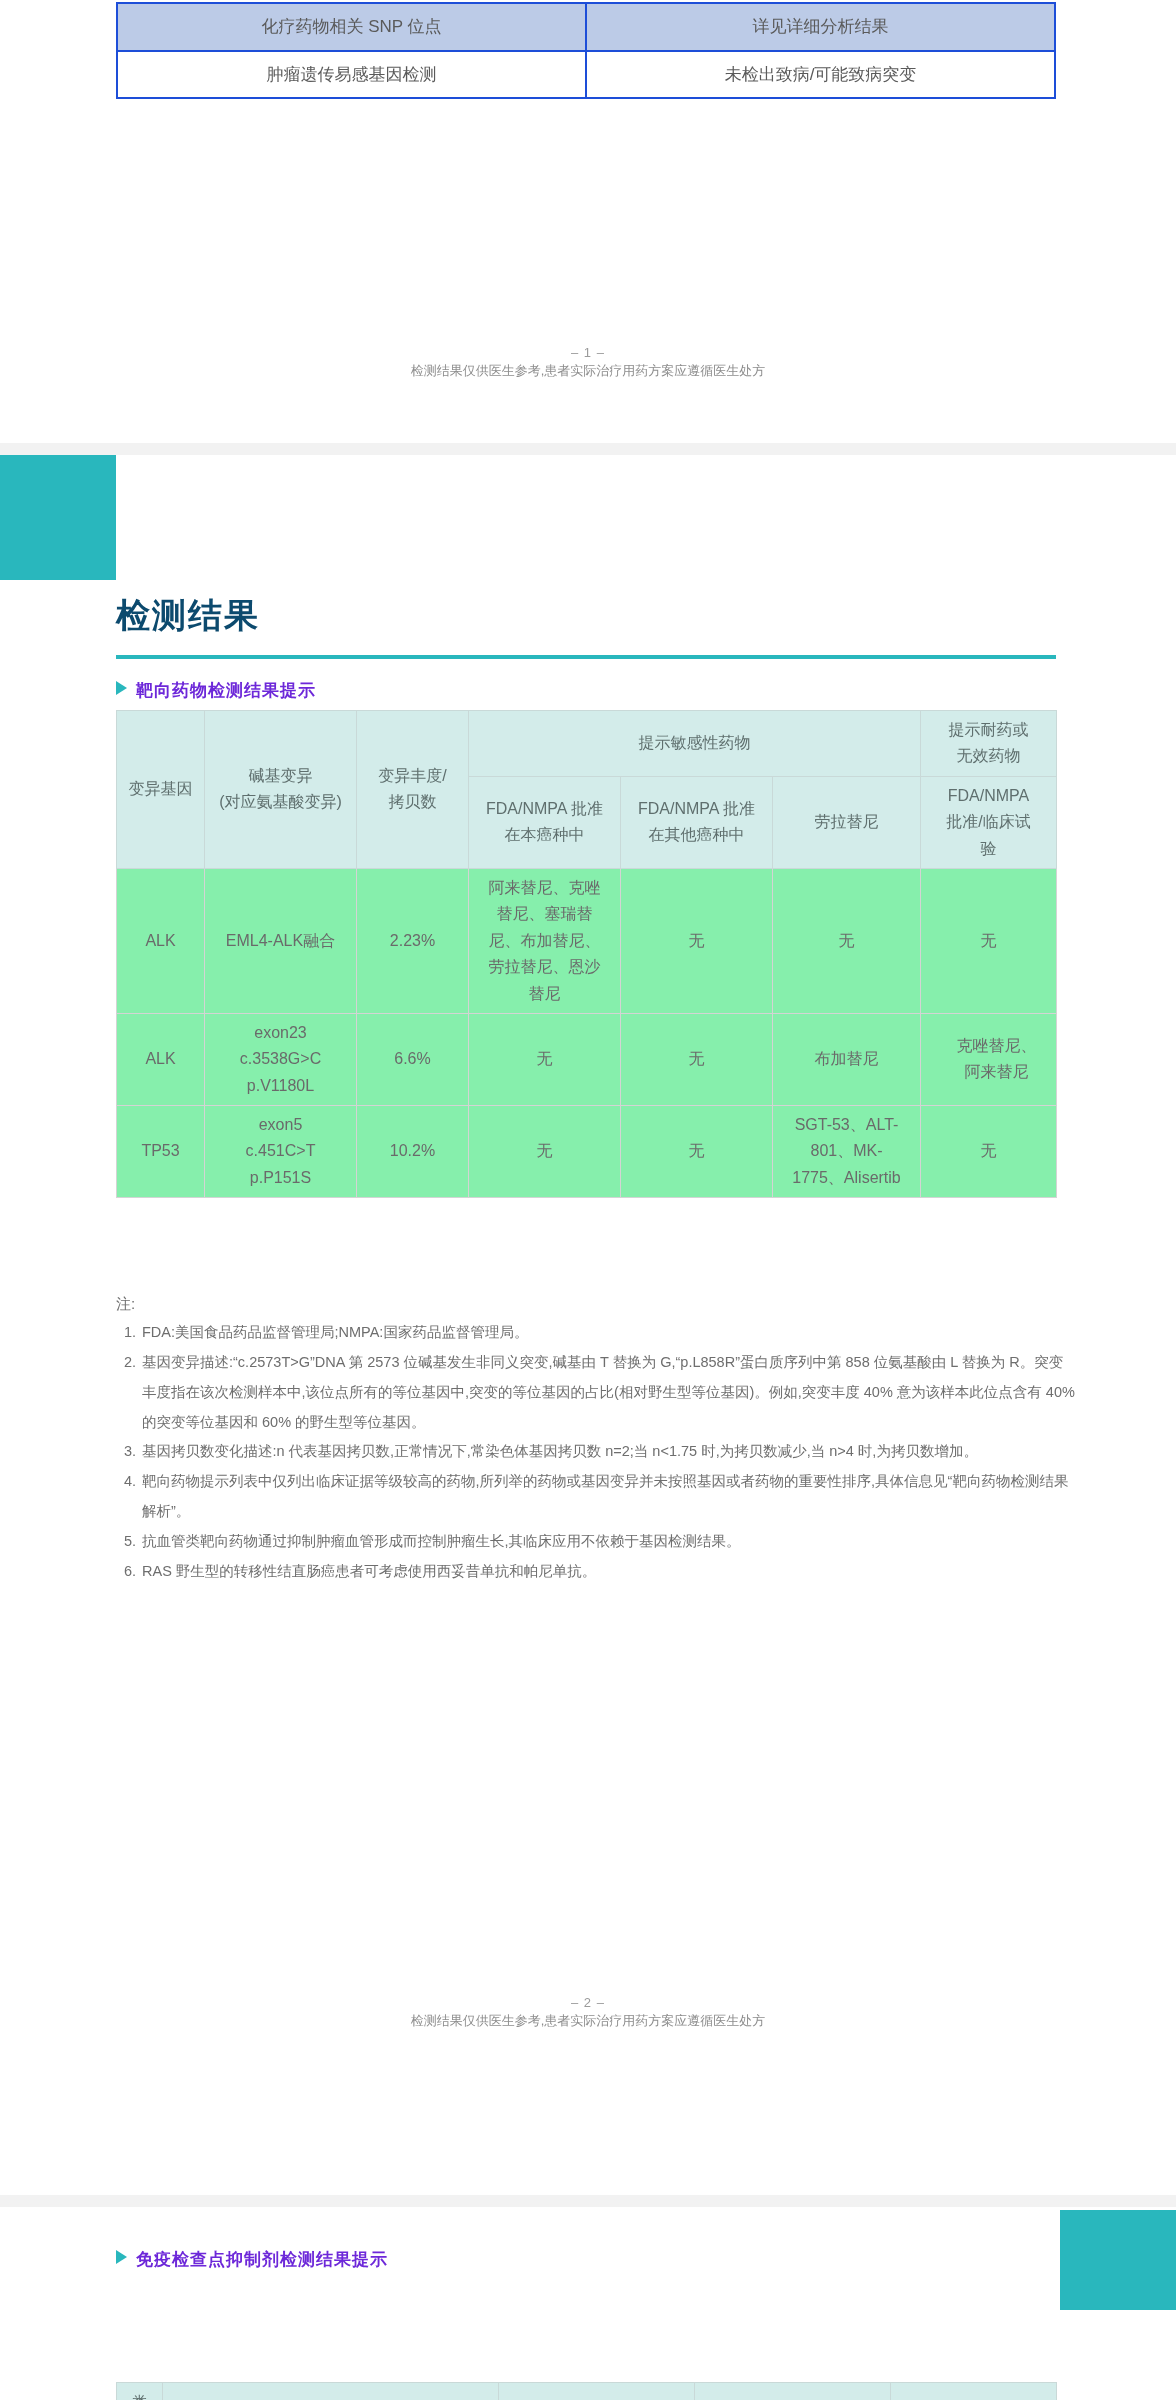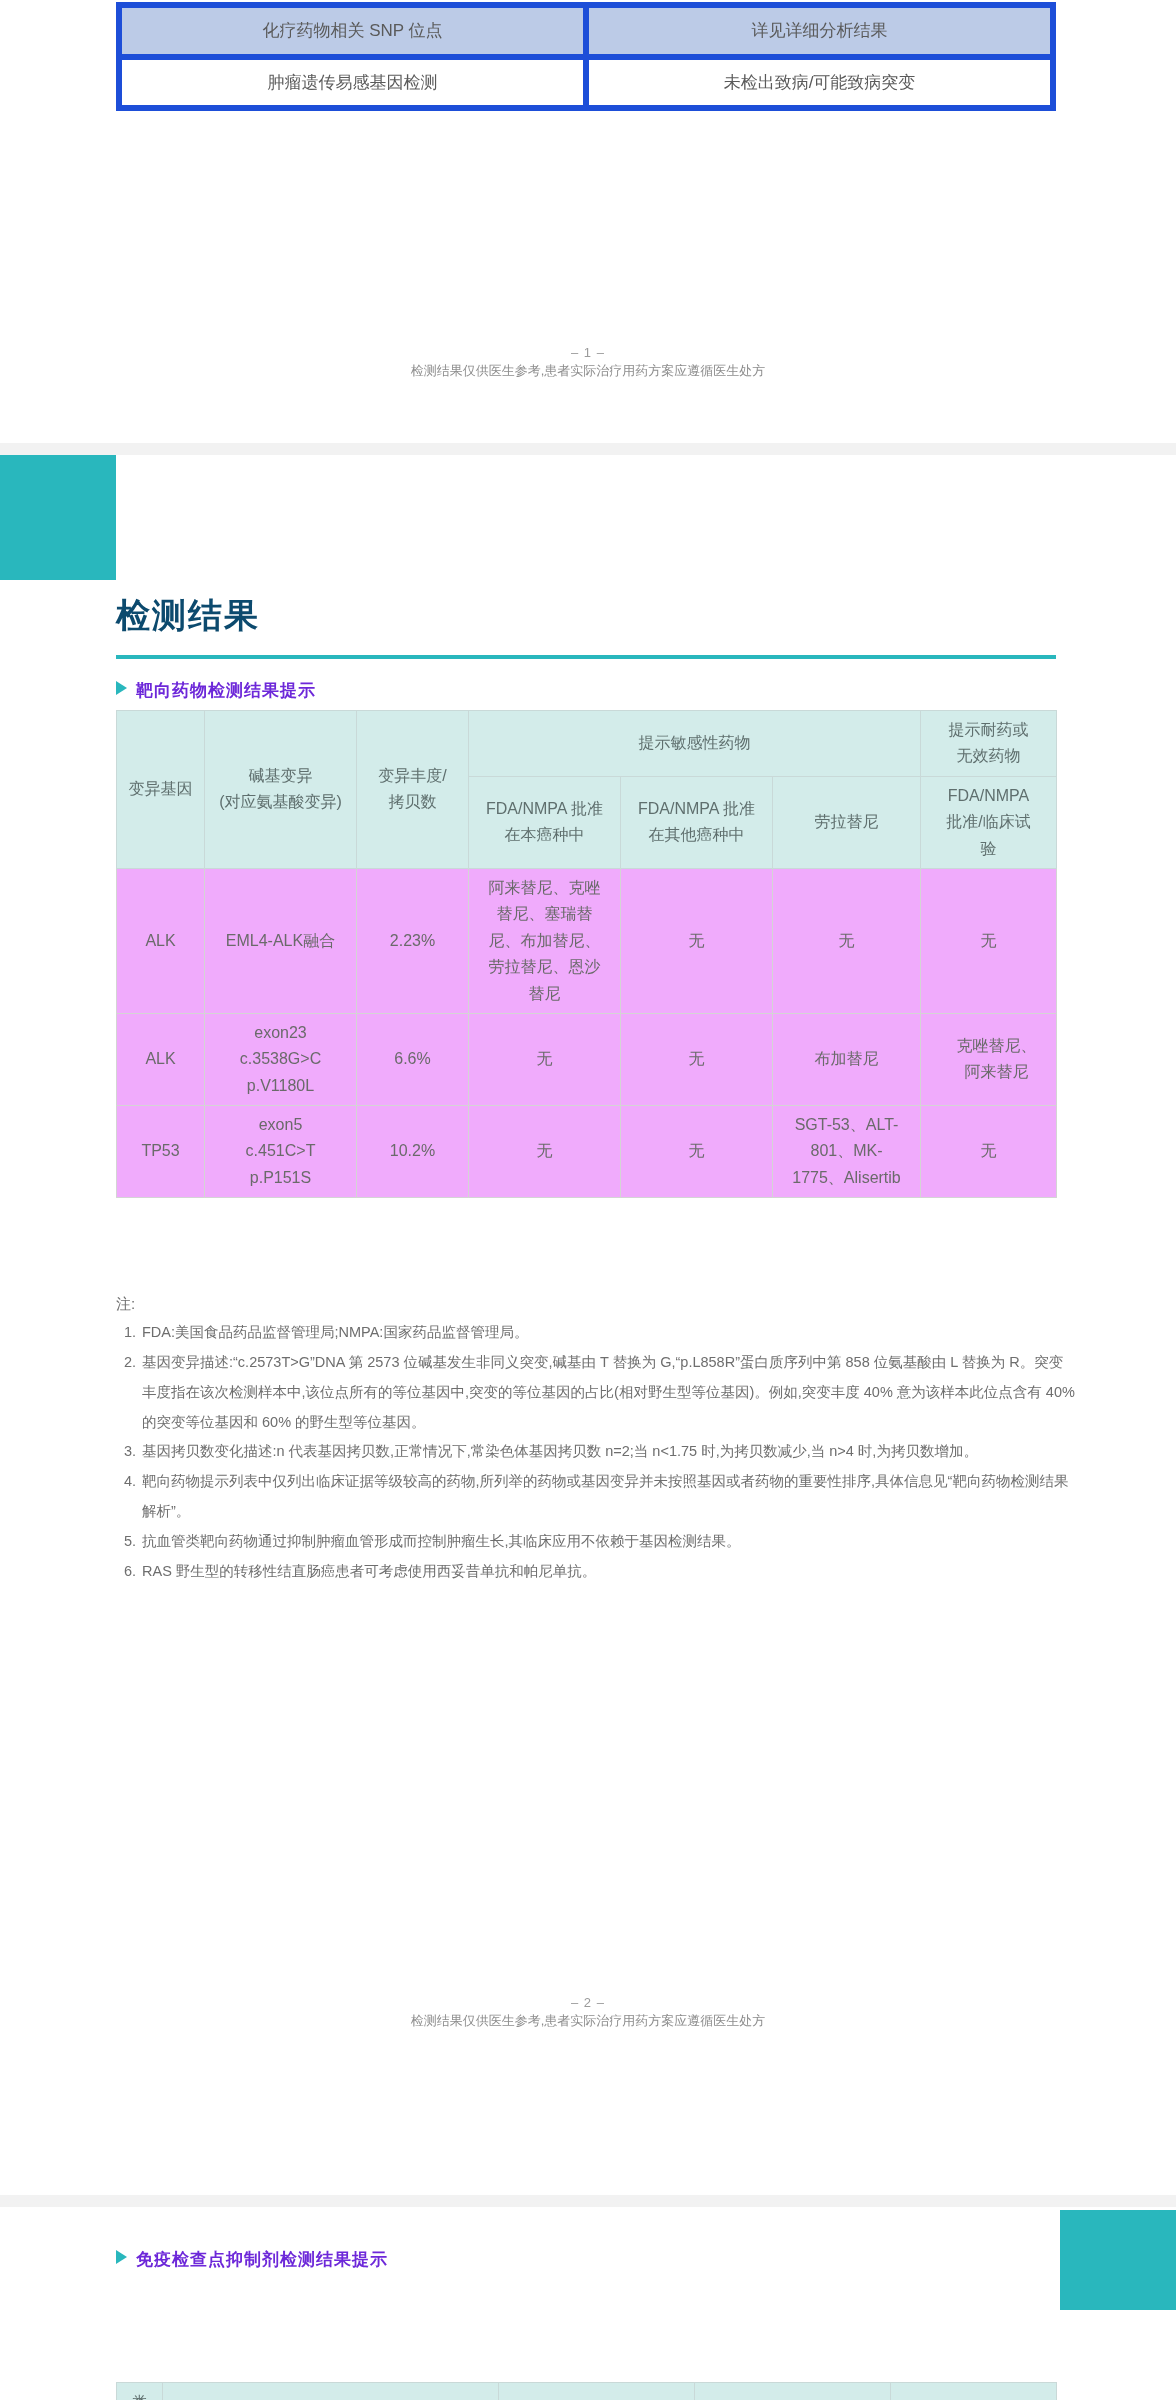--- a/index.html
+++ b/index.html
@@ -17,21 +17,21 @@
   .pg1 { position: relative; width: 1176px; height: 455px; background:#fff; }
 
   table.snp {
     position: absolute;
     left: 116px; top: 2px;
     width: 940px;
     border-collapse: collapse;
     table-layout: fixed;
   }
   table.snp th, table.snp td {
-    border: 6px solid #1d4ed8;
+    border: 2px solid #1d4ed8;
     text-align: center;
     font-size: 17px;
     font-weight: normal;
     color: #5a5a5a;
     padding: 10px 6px;
     line-height: 1.5;
   }
   table.snp thead th { background: #bccbe7; height: 40px; }
   table.snp tbody td { background: #ffffff; height: 46px; }
 
@@ -87,21 +87,21 @@
   table.res th, table.res td {
     border: 1px solid #c9d9d8;
     text-align:center;
     font-weight: normal;
     font-size: 16px;
     color:#6a6a6a;
     line-height: 1.65;
     padding: 6px 5px;
   }
   table.res thead th { background:#d3ecea; color:#5f6f6e; }
-  table.res tbody td { background:#f0abfc; border-color:#d4d4d4; }
+  table.res tbody td { background:#86efac; border-color:#d4d4d4; }
   .h-grp { height: 38px; }
   .h-sub { height: 58px; }
 
   
   .notes { position:absolute; left:116px; top:840px; width: 960px; }
   .notes-label { font-size: 15px; color:#6e6e6e; margin-bottom: 4px; }
   .notes ol {
     margin: 0; padding-left: 24px;
     font-size: 14.5px; color:#6e6e6e; line-height: 2.06;
   }

